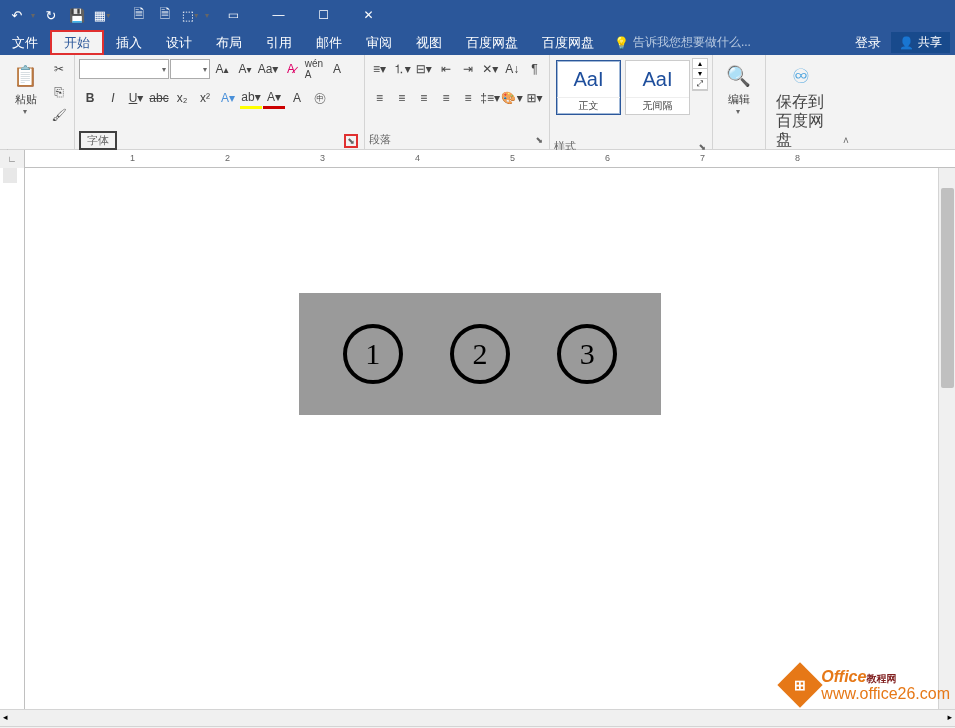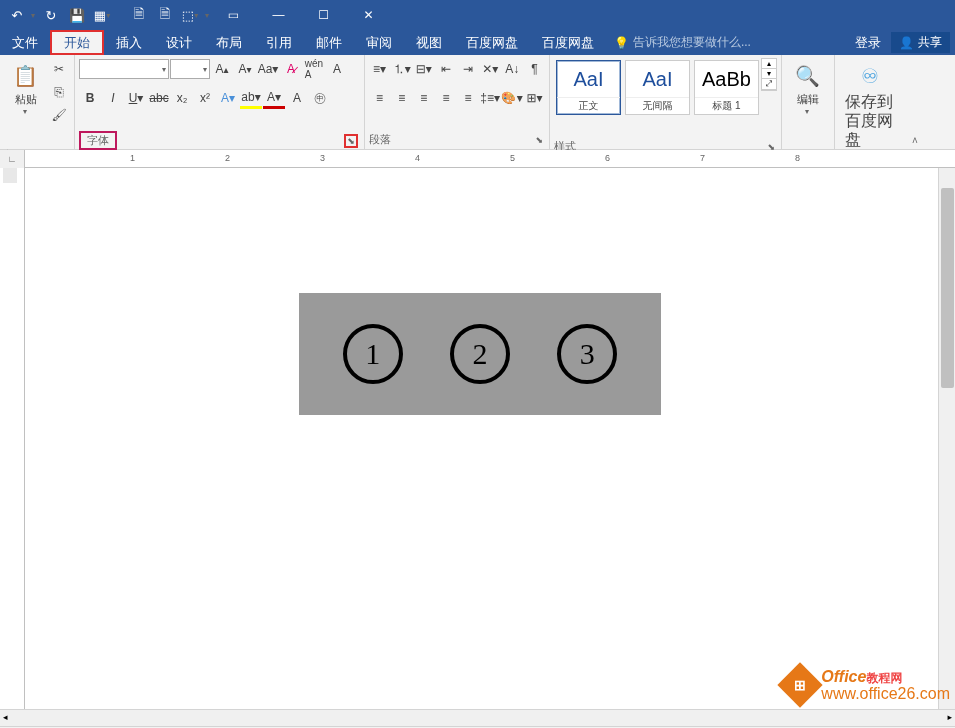--- a/index.html
+++ b/index.html
@@ -32,21 +32,21 @@
     .large-btn .icon-box { width: 32px; height: 32px; display: flex; align-items: center; justify-content: center; font-size: 20px; }
     .small-btn { width: 22px; height: 22px; display: flex; align-items: center; justify-content: center; font-size: 12px; color: #444; }
     .btn-row { display: flex; gap: 1px; align-items: center; }
     .btn-col { display: flex; flex-direction: column; gap: 1px; }
     
     
     .font-select { width: 90px; height: 20px; border: 1px solid #ababab; background: #fff; font-size: 11px; padding-left: 3px; display: flex; align-items: center; justify-content: space-between; }
     .size-select { width: 40px; height: 20px; border: 1px solid #ababab; background: #fff; font-size: 11px; padding-left: 3px; display: flex; align-items: center; justify-content: space-between; }
     .arrow-down { font-size: 8px; color: #666; padding-right: 2px; }
     
-    .label-highlight { border: 2px solid #be185d; padding: 0 6px; }
+    .label-highlight { border: 2px solid #404040; padding: 0 6px; }
     .launcher-highlight { border: 2px solid #e03030; width: 14px; height: 14px; display: flex; align-items: center; justify-content: center; font-size: 9px; }
     
     
     .style-item { width: 65px; height: 55px; border: 1px solid #ccc; background: #fff; margin: 2px; display: flex; flex-direction: column; }
     .style-preview { flex: 1; display: flex; align-items: center; justify-content: center; font-size: 20px; color: #1e4e9c; }
     .style-name { text-align: center; font-size: 10px; color: #444; padding: 1px 0; border-top: 1px solid #eee; }
     .style-item.active { border: 1px solid #2b579a; box-shadow: inset 0 0 0 1px #a0b8d8; }
     .style-nav { width: 16px; display: flex; flex-direction: column; border: 1px solid #ccc; }
     .style-nav-btn { flex: 1; display: flex; align-items: center; justify-content: center; font-size: 8px; border-bottom: 1px solid #ccc; background: #fff; }
     
@@ -68,21 +68,21 @@
     
     
     .status-bar { height: 22px; background: #f3f3f3; border-top: 1px solid #d4d4d4; display: flex; align-items: center; font-size: 11px; color: #555; padding: 0 8px; gap: 14px; }
     
     
     .watermark { position: absolute; right: 5px; bottom: 25px; display: flex; align-items: center; gap: 5px; }
     .wm-icon { width: 32px; height: 32px; background: #e67817; transform: rotate(45deg); display: flex; align-items: center; justify-content: center; }
     .wm-icon-inner { transform: rotate(-45deg); color: #fff; font-size: 14px; font-weight: bold; }
     .wm-text { display: flex; flex-direction: column; line-height: 1.1; }
     .wm-line1 { color: #e67817; font-size: 16px; font-weight: bold; font-style: italic; }
-    .wm-line1 .cn { color: #ef4444; font-style: normal; font-size: 12px; }
+    .wm-line1 .cn { color: #7f1d1d; font-style: normal; font-size: 10px; }
     .wm-line2 { color: #e67817; font-size: 16px; }
   </style>
 </head>
 <body>
 
 <div class="title-bar">
   <div class="qat">
     <div class="qat-btn">↶</div>
     <span class="arrow-down">▾</span>
     <div class="qat-btn">↻</div>
@@ -228,24 +228,20 @@
   <div class="ribbon-group">
     <div class="ribbon-group-content">
       <div class="style-item active">
         <div class="style-preview">AaI</div>
         <div class="style-name">正文</div>
       </div>
       <div class="style-item">
         <div class="style-preview">AaI</div>
         <div class="style-name">无间隔</div>
       </div>
-      <div class="style-item">
-        <div class="style-preview" style="color:#000;">AaBb</div>
-        <div class="style-name">标题 1</div>
-      </div>
       <div class="style-nav">
         <div class="style-nav-btn">▴</div>
         <div class="style-nav-btn">▾</div>
         <div class="style-nav-btn">⤢</div>
       </div>
     </div>
     <div class="ribbon-group-label">
       <span>样式</span>
       <span style="font-size:9px;position:absolute;right:2px;">⬊</span>
     </div>

